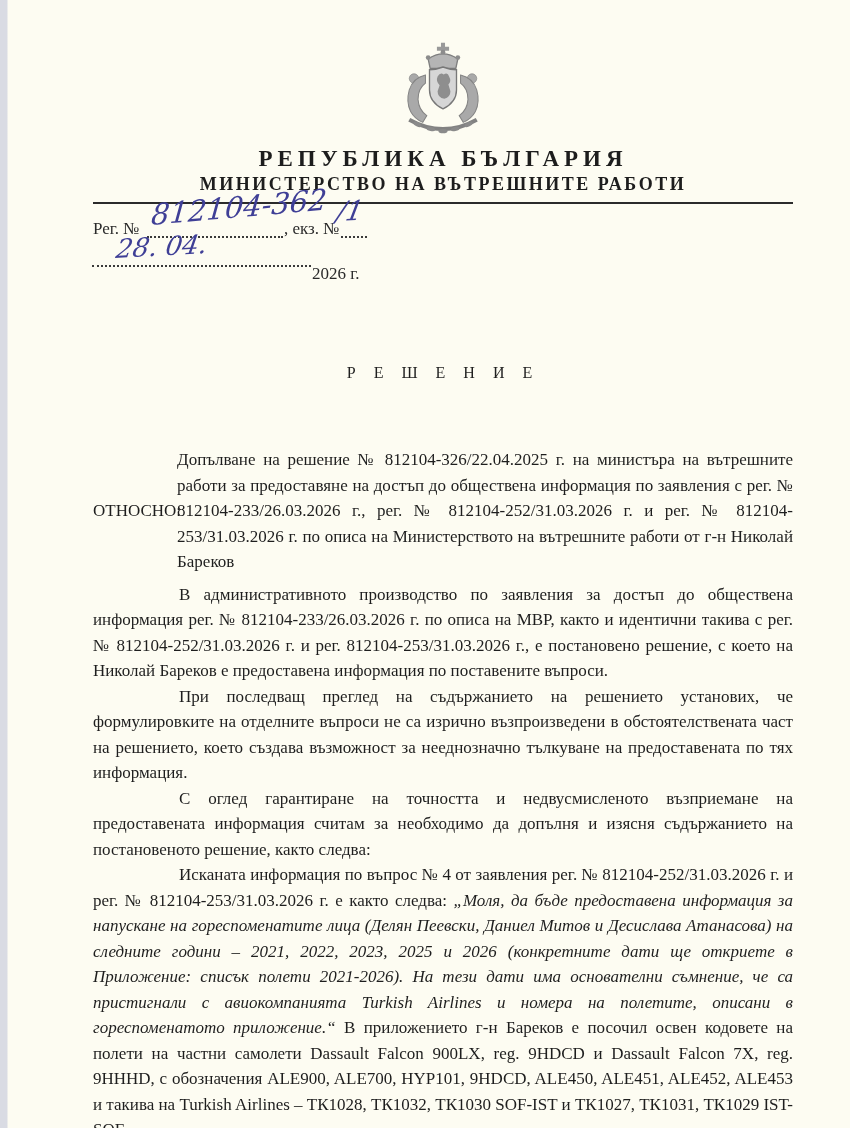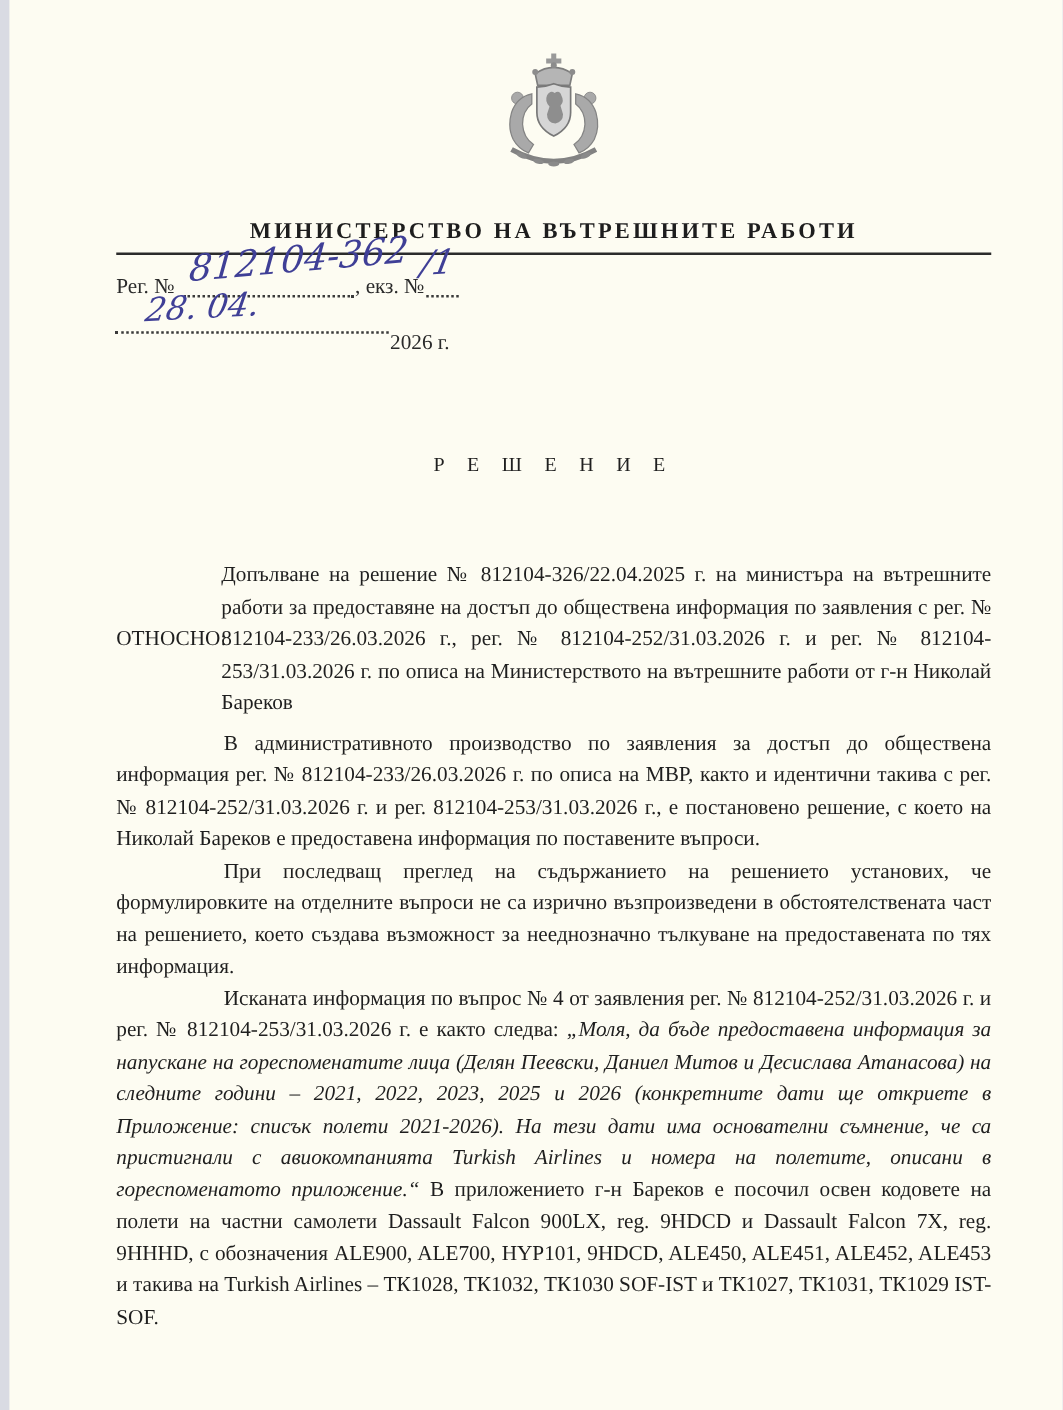--- a/index.html
+++ b/index.html
@@ -68,20 +68,21 @@
       <path d="M62 54 q4 -7 9 -3 q6 -4 8 3 q4 7 -1 12 l3 10 q0 9 -9 11 q-10 -1 -10 -11 l3 -9 q-6 -6 -3 -13 z" fill="#8e8e8e"></path>
       <path d="M20 118 Q70 146 120 118" stroke="#828282" stroke-width="6" fill="none"></path>
       <ellipse cx="32" cy="125" rx="6.5" ry="3" fill="#8a8a8a" transform="rotate(25 32 125)"></ellipse>
       <ellipse cx="52" cy="132" rx="6.5" ry="3" fill="#8a8a8a" transform="rotate(12 52 132)"></ellipse>
       <ellipse cx="70" cy="135" rx="6.5" ry="3" fill="#8a8a8a"></ellipse>
       <ellipse cx="88" cy="132" rx="6.5" ry="3" fill="#8a8a8a" transform="rotate(-12 88 132)"></ellipse>
       <ellipse cx="108" cy="125" rx="6.5" ry="3" fill="#8a8a8a" transform="rotate(-25 108 125)"></ellipse>
     </svg>
   </div>
 
+  <div class="centered country">РЕПУБЛИКА БЪЛГАРИЯ</div>
   <div class="centered ministry">МИНИСТЕРСТВО НА ВЪТРЕШНИТЕ РАБОТИ</div>
   <div class="rule"></div>
 
   <span class="printed reg-label">Рег. №</span>
   <span class="dots dots-1"></span>
   <span class="printed copy-label">, екз. №</span>
   <span class="dots dots-2"></span>
   <span class="hand hand-reg">812104-362</span>
   <span class="hand hand-copy">/1</span>
   <span class="dots dots-3"></span>
@@ -90,16 +91,17 @@
 
   <div class="centered doc-title">Р Е Ш Е Н И Е</div>
 
   <div class="flow">
     <div class="subject">
       <span class="subject-label">ОТНОСНО:</span>
       <span class="subject-text">Допълване на решение № 812104-326/22.04.2025 г. на министъра на вътрешните работи за предоставяне на достъп до обществена информация по заявления с рег. № 812104-233/26.03.2026 г., рег. № 812104-252/31.03.2026 г. и рег. № 812104-253/31.03.2026 г. по описа на Министерството на вътрешните работи от г-н Николай Бареков</span>
     </div>
     <p class="body-p first">В административното производство по заявления за достъп до обществена информация рег. № 812104-233/26.03.2026 г. по описа на МВР, както и идентични такива с рег. № 812104-252/31.03.2026 г. и рег. 812104-253/31.03.2026 г.,  е постановено решение, с което на Николай Бареков е предоставена информация по поставените въпроси.</p>
     <p class="body-p">При последващ преглед на съдържанието на решението установих, че формулировките на отделните въпроси не са изрично възпроизведени в обстоятелствената част на решението, което създава възможност за нееднозначно тълкуване на предоставената по тях информация.</p>
+    <p class="body-p">С оглед гарантиране на точността и недвусмисленото възприемане на предоставената информация считам за необходимо да допълня и изясня съдържанието на постановеното решение, както следва:</p>
     <p class="body-p"><span>Исканата информация по въпрос № 4 от заявления рег. № 812104-252/31.03.2026 г. и рег. № 812104-253/31.03.2026 г. е както следва: </span><span class="quote-italic">„Моля, да бъде предоставена информация за напускане на гореспоменатите лица (Делян Пеевски, Даниел Митов и Десислава Атанасова) на следните години – 2021, 2022, 2023, 2025 и 2026 (конкретните дати ще откриете в Приложение: списък полети 2021-2026). На тези дати има основателни съмнение, че са пристигнали с авиокомпанията Turkish Airlines и номера на полетите, описани в гореспоменатото приложение.“</span><span> В приложението г-н Бареков е посочил освен кодовете на полети на частни самолети Dassault Falcon 900LX, reg. 9HDCD и Dassault Falcon 7X, reg. 9HHHD, с обозначения ALE900, ALE700, HYP101, 9HDCD, ALE450, ALE451, ALE452, ALE453 и такива на  Turkish Airlines – ТК1028, ТК1032, ТК1030 SOF-IST и ТК1027, ТК1031, ТК1029 IST- SOF.</span></p>
   </div>
 
 </div>
 
 </body></html>

